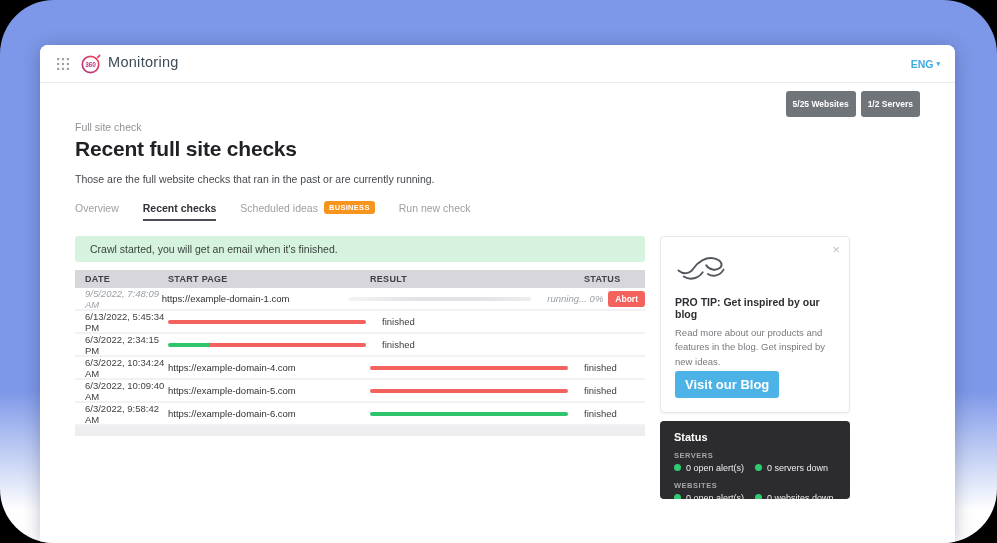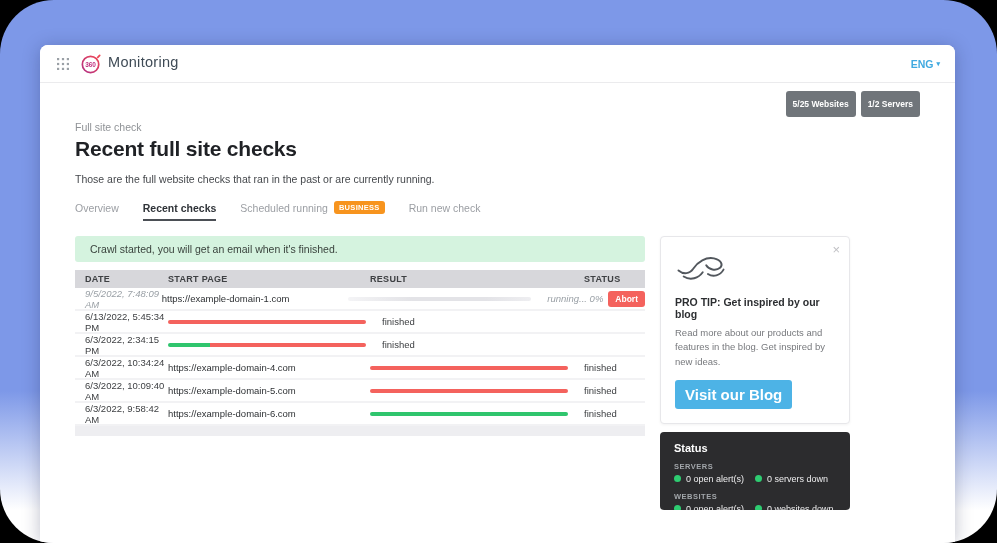--- a/index.html
+++ b/index.html
@@ -119,23 +119,23 @@
   .protip-card {
     position: relative;
     background: #fff; border: 1px solid #e7e7ea; border-radius: 4px;
     padding: 14px 14px 14px;
     box-shadow: 0 1px 3px rgba(0,0,0,.05);
   }
   .close { position: absolute; top: 5px; right: 9px; color: #c0c0c4; font-size: 13px; cursor: pointer; }
   .pt-title { margin-top: 9px; font-size: 10.5px; font-weight: 700; color: #2c2e31; }
   .pt-body { margin-top: 6px; font-size: 9.5px; color: #77797d; line-height: 1.5; }
   .blog-btn {
-    margin-top: 11px;
+    margin-top: 2px;
     background: #4db3e6; color: #fff; border: none; cursor: pointer;
-    font-size: 15px; font-weight: 700; font-family: inherit;
+    font-size: 13px; font-weight: 700; font-family: inherit;
     padding: 6px 10px; border-radius: 3px;
   }
   
   .status-card {
     margin-top: 8px;
     background: #2c2c2e; border-radius: 4px;
     padding: 10px 14px; height: 78px; overflow: hidden;
   }
   .sc-title { font-size: 11px; font-weight: 700; color: #fff; }
   .sc-label { margin-top: 8px; font-size: 7.5px; font-weight: 700; color: #a2a6aa; letter-spacing: .5px; }
@@ -197,21 +197,21 @@
       </div>
 
       <div class="breadcrumb">Full site check</div>
       <h1 class="page-title">Recent full site checks</h1>
       <p class="subtitle">Those are the full website checks that ran in the past or are currently running.</p>
 
       <div class="tabs">
         <a class="tab">Overview</a>
         <a class="tab active">Recent checks</a>
         <a class="tab">
-          <span>Scheduled running</span>
+          <span>Scheduled ideas</span>
           <span class="biz-badge">BUSINESS</span>
         </a>
         <a class="tab">Run new check</a>
       </div>
 
       <div class="columns">
 
         <div class="main-col">
           <div class="banner">Crawl started, you will get an email when it's finished.</div>
 

